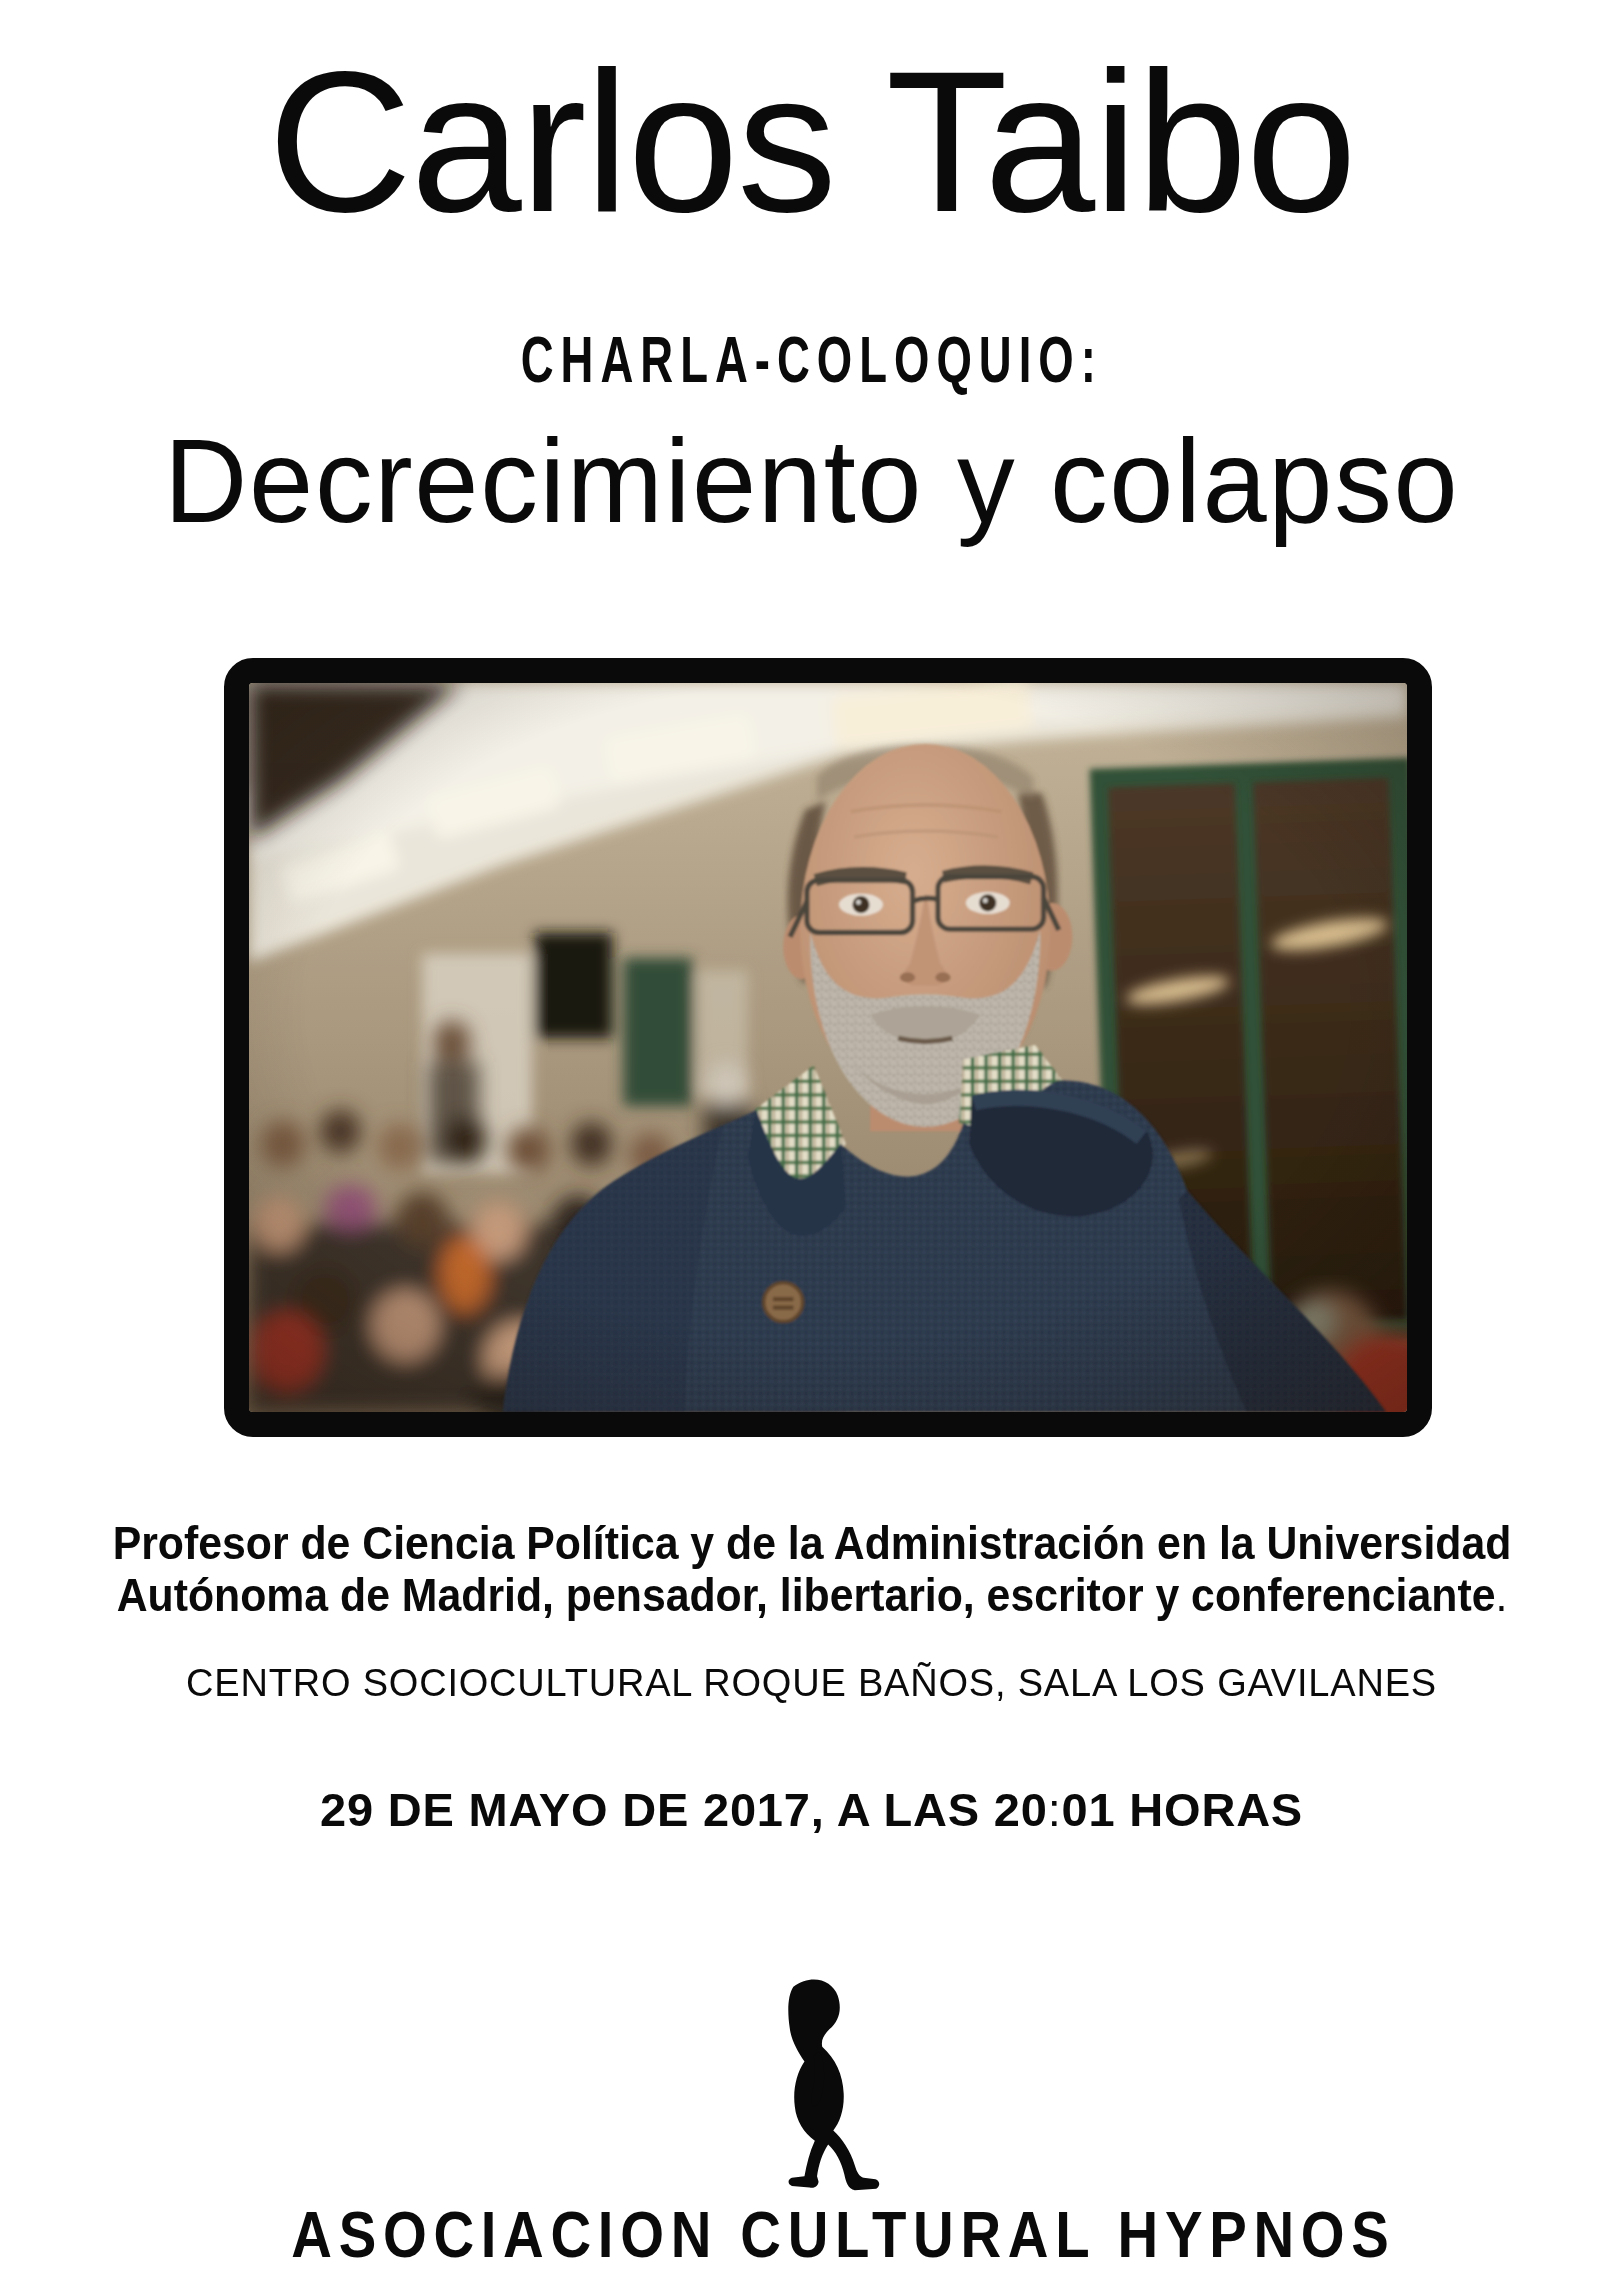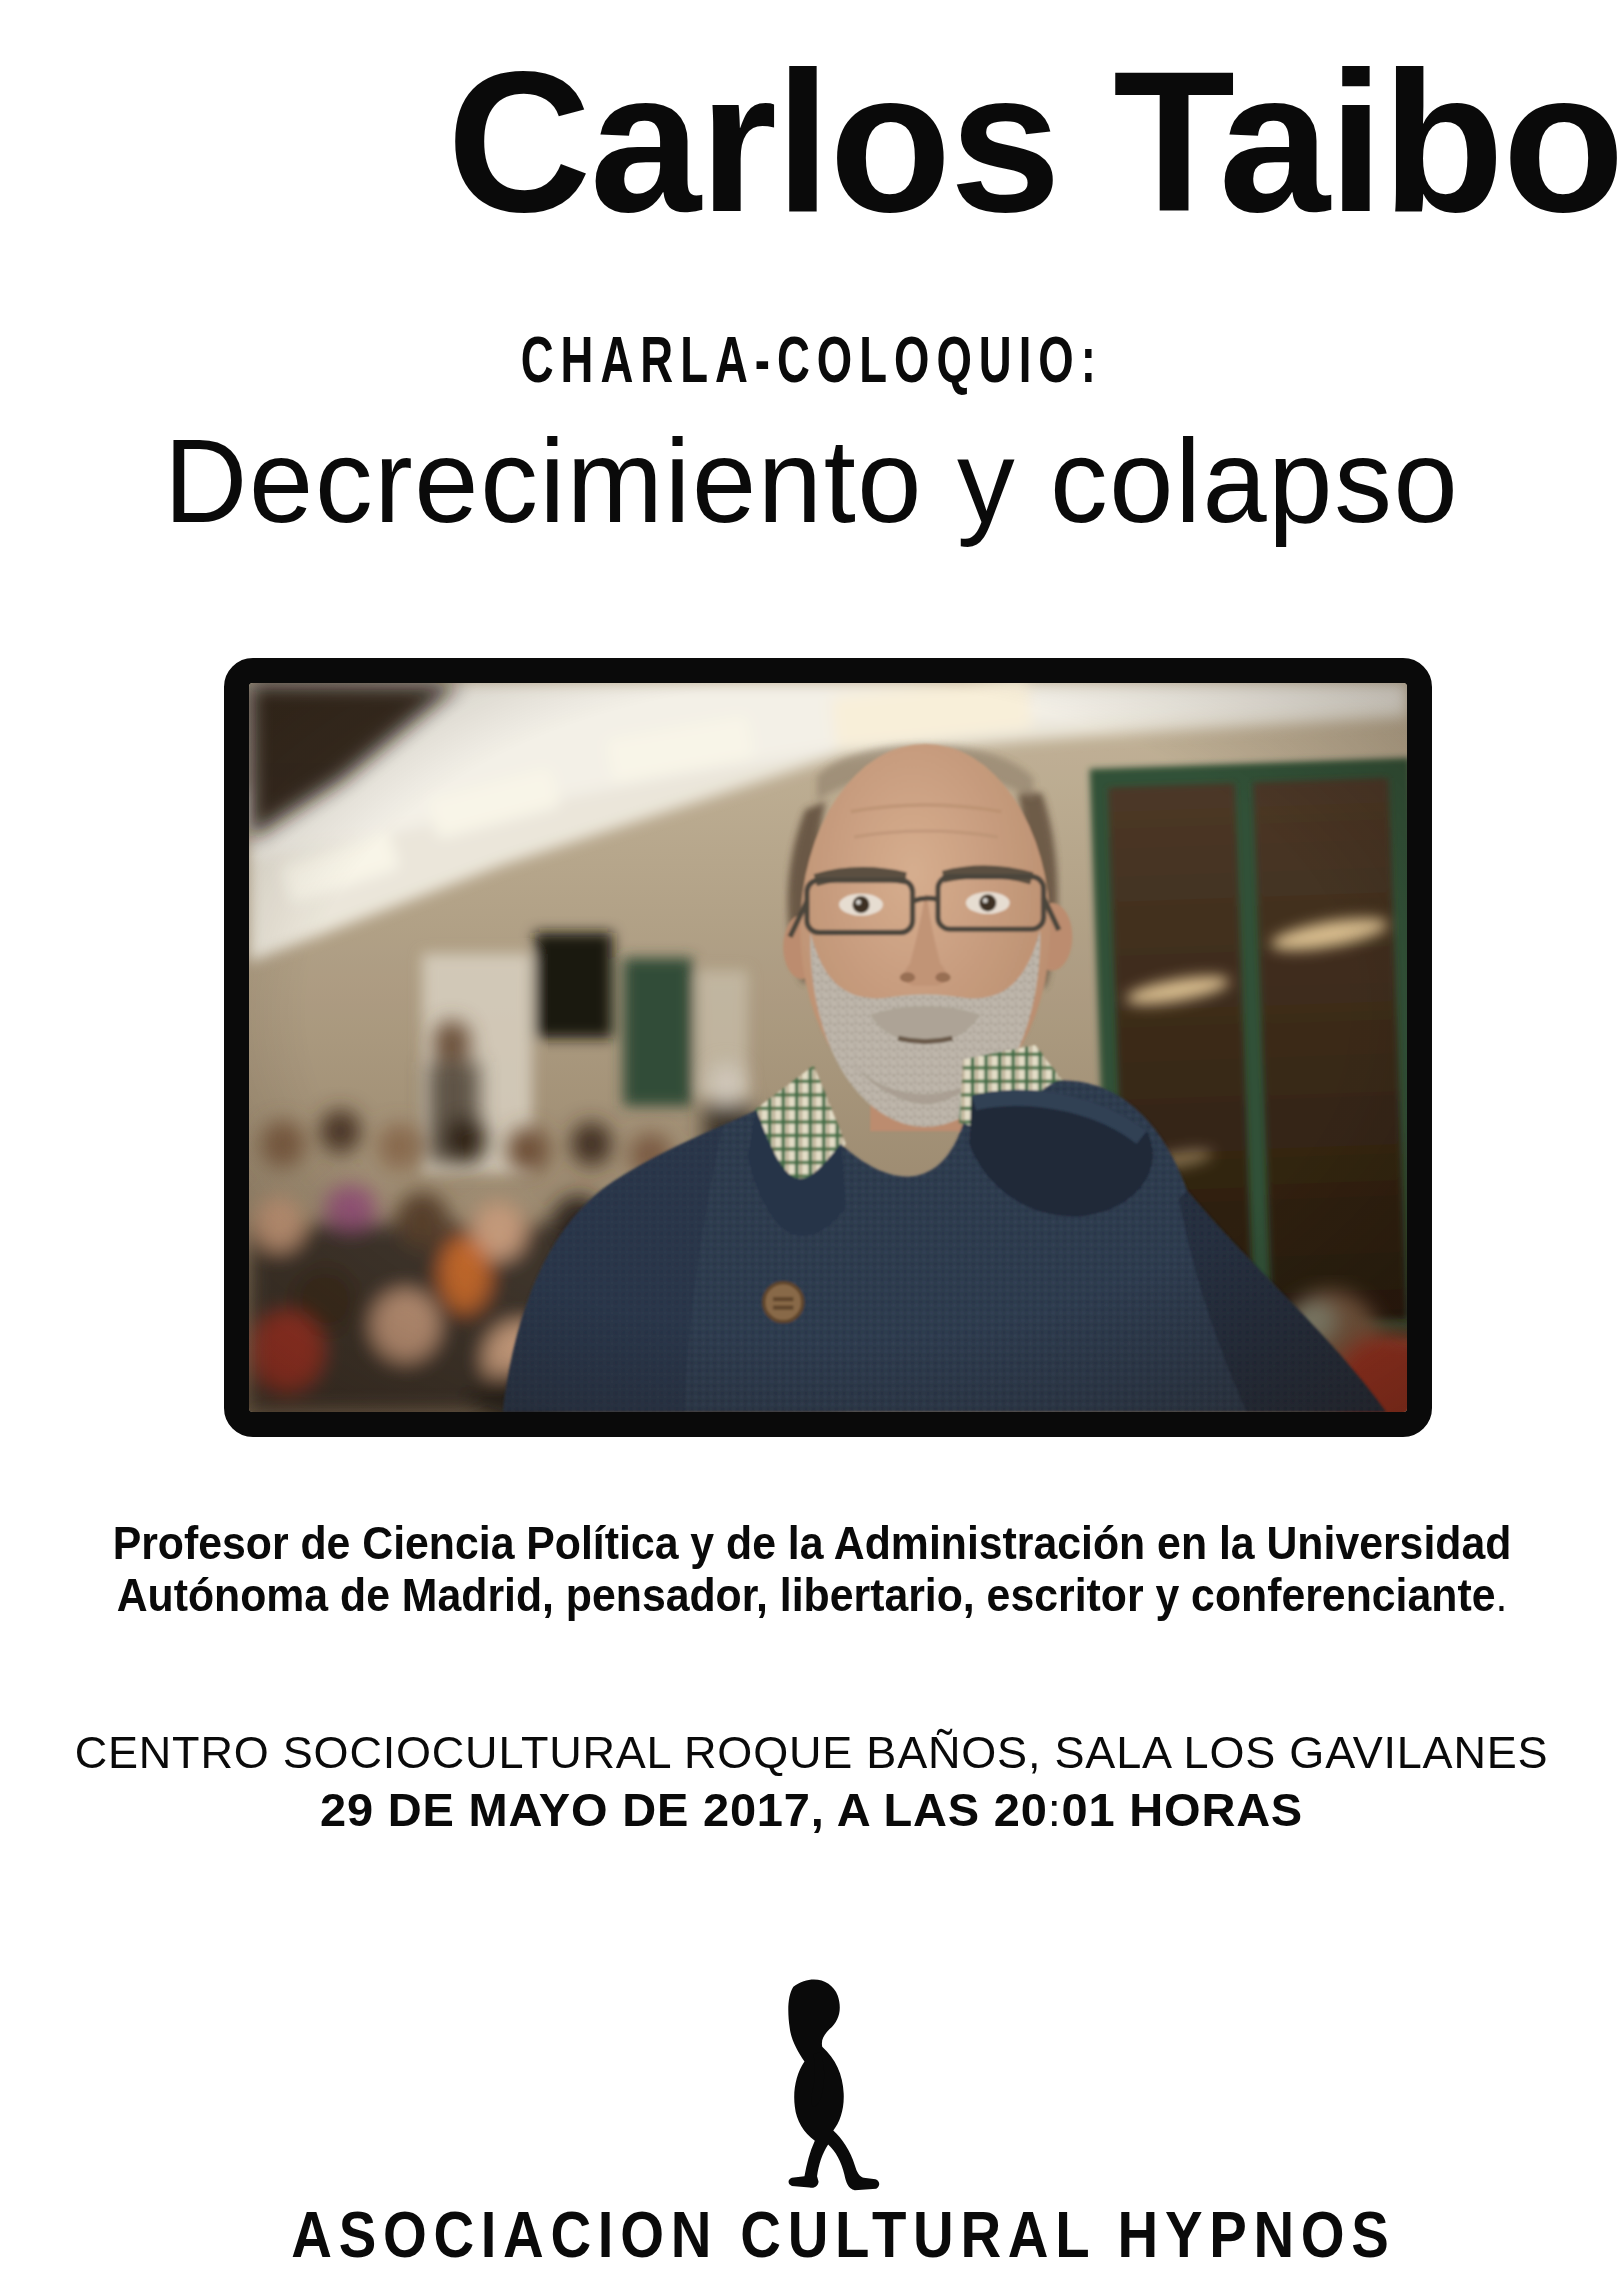--- a/index.html
+++ b/index.html
@@ -4,37 +4,37 @@
 <style>
   html,body{margin:0;padding:0;background:#ffffff;}
   .poster{
     position:relative; width:1623px; height:2295px; margin:0 auto;
     background:#ffffff; overflow:hidden; color:#0a0a0a;
     font-family:"Liberation Sans", sans-serif;
   }
   .center-line{position:absolute; left:0; width:100%; text-align:center; white-space:nowrap;}
   .squeeze{display:inline-block; transform-origin:50% 50%;}
 
-  .title{top:42px; font-size:200px; line-height:1; font-weight:bold; letter-spacing:-1.7px;text-align:right;}
+  .title{top:42px; font-size:200px; line-height:1; font-weight:normal; letter-spacing:-1.7px;}
   .kicker{top:327px; font-size:65px; line-height:1; font-weight:bold;}
   .kicker .squeeze{transform:scaleX(0.70); letter-spacing:10px;}
   .topic{top:421px; font-size:119px; line-height:1; font-weight:normal;}
   .topic .squeeze{transform:scaleX(0.97); letter-spacing:1.7px;}
 
   .photo-frame{
     position:absolute; left:224px; top:658px; width:1158px; height:729px;
     border:25px solid #0a0a0a; border-radius:29px; overflow:hidden; background:#b2a28a;
   }
   .photo-frame svg{display:block; width:100%; height:100%;}
 
   .bio{top:1481px; font-size:46px; line-height:52px; font-weight:bold;margin-top:36px;}
   .bio .squeeze{transform:scaleX(0.93);}
   .bio .thin{font-weight:400;}
 
-  .venue{top:1725px; font-size:45px; line-height:1.25; font-weight:400; letter-spacing:0.8px;}
+  .venue{top:1660px; font-size:38px; line-height:1.25; font-weight:400; letter-spacing:0.8px;}
   .datetime{top:1782px; font-size:47px; line-height:1.2; font-weight:bold; letter-spacing:0.8px;}
   .datetime .thin{font-weight:400;}
 
   .logo-figure{position:absolute; left:744px; top:1975px; width:152px; height:222px;}
   .logo-figure svg{display:block; width:100%; height:100%;}
 
   .org{top:2203px; font-size:64px; line-height:1; font-weight:bold;margin-left:32px;}
   .org .squeeze{transform:scaleX(0.88); letter-spacing:7.6px;}
 </style>
 </head>

